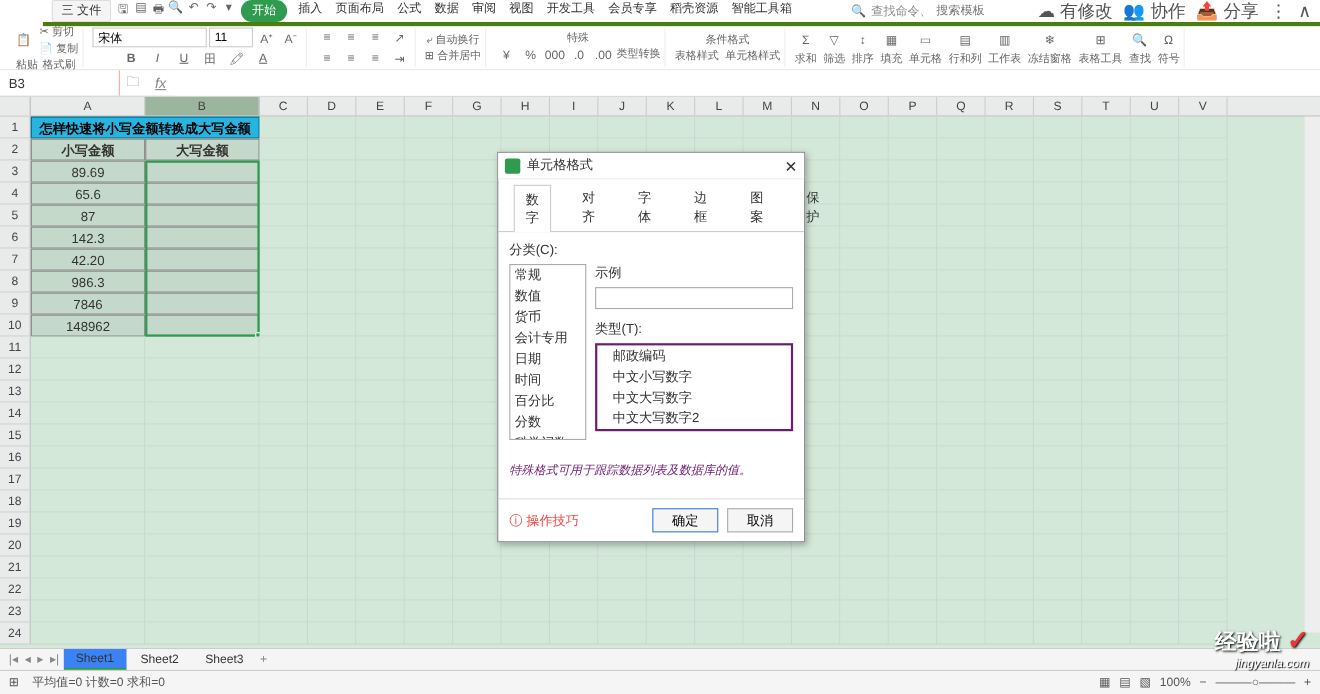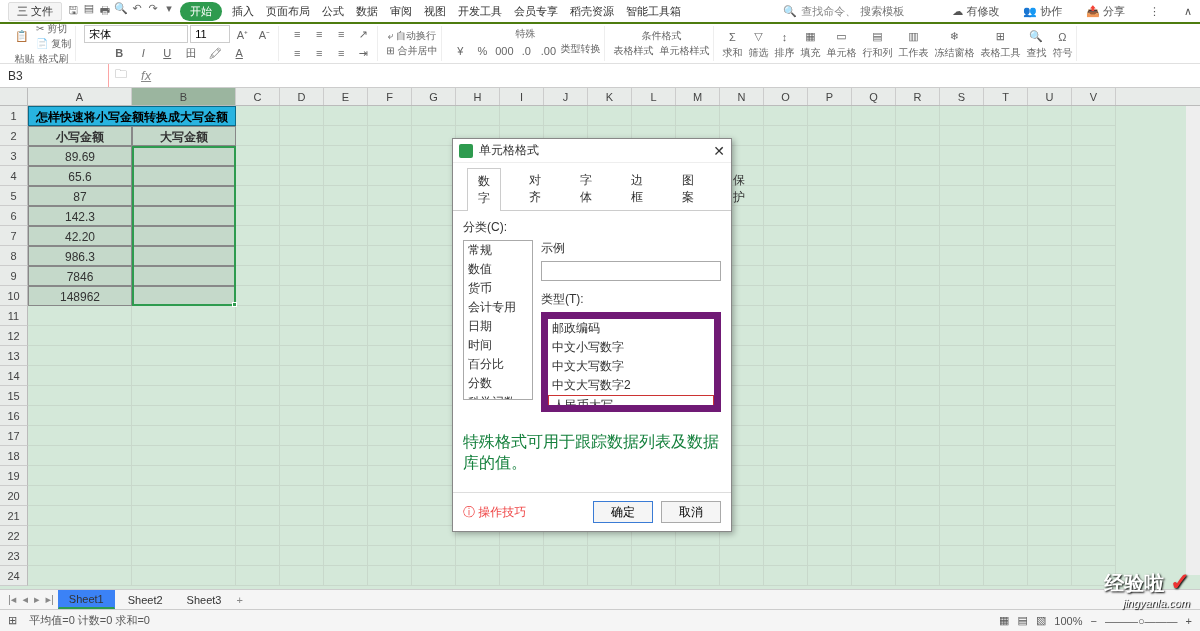--- a/index.html
+++ b/index.html
@@ -1,25 +1,25 @@
 <!DOCTYPE html>
 <html><head>
 <meta charset="utf-8">
 <style>
 * { box-sizing: border-box; margin: 0; padding: 0; font-family: "Microsoft YaHei", Arial, sans-serif; }
 body { width: 1200px; height: 631px; background: #fff; font-size: 12px; color: #333; overflow: hidden; position: relative; }
-.menubar { height: 24px; background: #fff; display: flex; align-items: center; padding: 0 8px; border-bottom: 2px solid #4d7c0f; }
+.menubar { height: 24px; background: #fff; display: flex; padding: 0 8px; border-bottom: 4px solid #4d7c0f; margin-left: 39px; }
 .menubar .menu-item { padding: 0 6px; font-size: 11px; cursor: pointer; }
 .menubar .file { background: #f5f5f5; border: 1px solid #ddd; border-radius: 2px; padding: 1px 8px; }
 .menubar .qa { display: flex; gap: 2px; margin-left: 4px; }
 .menubar .qa span { width: 14px; text-align: center; font-size: 11px; color: #666; }
 .menubar .active-tab { background: #2e9b4f; color: #fff; border-radius: 10px; padding: 2px 10px; font-size: 11px; margin: 0 4px; }
 .menubar .search-box { margin-left: auto; display: flex; align-items: center; gap: 4px; font-size: 11px; color: #888; }
 .menubar .search-box input { border: none; outline: none; width: 80px; font-size: 11px; }
-.menubar .right-items { display: flex; gap: 24px; margin-left: 12px; font-size: 11px; color: #555; align-items: center; }
+.menubar .right-items { display: flex; gap: 10px; margin-left: 12px; font-size: 16px; color: #555; align-items: center; }
 .ribbon { height: 40px; background: #fff; display: flex; align-items: center; padding: 2px 8px; border-bottom: 1px solid #e0e0e0; gap: 4px; }
 .ribbon .group { display: flex; flex-direction: column; align-items: center; gap: 1px; padding: 0 4px; border-right: 1px solid #eee; height: 100%; justify-content: center; }
 .ribbon .group.horiz { flex-direction: row; }
 .ribbon .icon-btn { width: 20px; height: 18px; display:flex; align-items:center; justify-content:center; font-size:11px; color:#666;}
 .ribbon .font-sel { border: 1px solid #ccc; height: 18px; width: 104px; font-size: 11px; padding: 0 4px; }
 .ribbon .size-sel { border: 1px solid #ccc; height: 18px; width: 40px; font-size: 11px; padding: 0 4px; }
 .ribbon .mini { font-size: 10px; color: #666; }
 .formula-bar { height: 24px; display: flex; align-items: center; border-bottom: 1px solid #ccc; background: #fff; }
 .formula-bar .name-box { width: 109px; border-right: 1px solid #fca5a5; padding: 0 8px; font-size: 12px; height: 100%; display: flex; align-items: center; }
 .formula-bar .fx { padding: 0 8px; color: #888; font-style: italic; font-size: 13px; text-decoration: underline; }
@@ -48,24 +48,24 @@
 .dialog .titlebar .close { margin-left: auto; font-size: 14px; cursor: pointer; }
 .dialog .tabs { display: flex; border-bottom: 1px solid #ccc; padding: 4px 14px 0; gap: 17px; align-items: flex-end; }
 .dialog .tabs .tab { padding: 4px 10px; font-size: 12px; border: 1px solid transparent; border-bottom: none; cursor: pointer; }
 .dialog .tabs .tab.active { border-color: #ccc; background: #fff; position: relative; top: 1px; }
 .dialog .body { padding: 8px 10px; }
 .dialog .label { font-size: 12px; margin-bottom: 4px; }
 .dialog .cat-list { width: 70px; height: 160px; border: 1px solid #aaa; overflow: hidden; font-size: 12px; float: left; }
 .dialog .cat-list .ci { padding: 1px 4px; cursor: pointer; }
 .dialog .right-col { margin-left: 78px; }
 .dialog .sample-box { border: 1px solid #aaa; height: 20px; margin-bottom: 10px; }
-.dialog .type-list { border: 7px solid #701a75; height: 100px; overflow: hidden; font-size: 12px; }
+.dialog .type-list { border: 2px solid #701a75; height: 80px; overflow: hidden; font-size: 12px; padding-left: 10px; }
 .dialog .type-list .ti-row { padding: 1px 4px; cursor: pointer; }
 .dialog .type-list .ti-row.sel { border: 1px solid #c33; }
-.dialog .desc { clear: both; padding: 20px 0 10px; font-size: 16px; color: #15803d; }
+.dialog .desc { clear: both; padding: 20px 0 10px; font-size: 11px; color: #701a75; font-style: italic; }
 .dialog .footer { border-top: 1px solid #ddd; padding: 8px 10px; display: flex; align-items: center; }
 .dialog .footer .tip { color: #ef4444; font-size: 12px; }
 .dialog .footer .btns { margin-left: auto; display: flex; gap: 8px; }
 .dialog .footer button { width: 60px; height: 22px; border: 1px solid #aaa; background: #f5f5f5; font-size: 12px; cursor: pointer; }
 .dialog .footer button.primary { border: 1px solid #3a7bd5; }
 .sheet-tabs { position: absolute; bottom: 22px; left: 0; right: 0; height: 20px; background: #f5f5f5; border-top: 1px solid #ccc; display: flex; align-items: center; font-size: 11px; padding: 0 6px; gap: 2px; }
 .sheet-tabs .nav { color: #888; padding: 0 2px; }
 .sheet-tabs .st { padding: 2px 10px; border: 1px solid transparent; cursor: pointer; }
 .sheet-tabs .st.active { background: #3b82f6; border-bottom: 2px solid #2e9b4f; }
 .statusbar { position: absolute; bottom: 0; left: 0; right: 0; height: 22px; background: #f5f5f5; border-top: 1px solid #ccc; display: flex; align-items: center; font-size: 11px; padding: 0 8px; color: #555; gap: 12px; }

